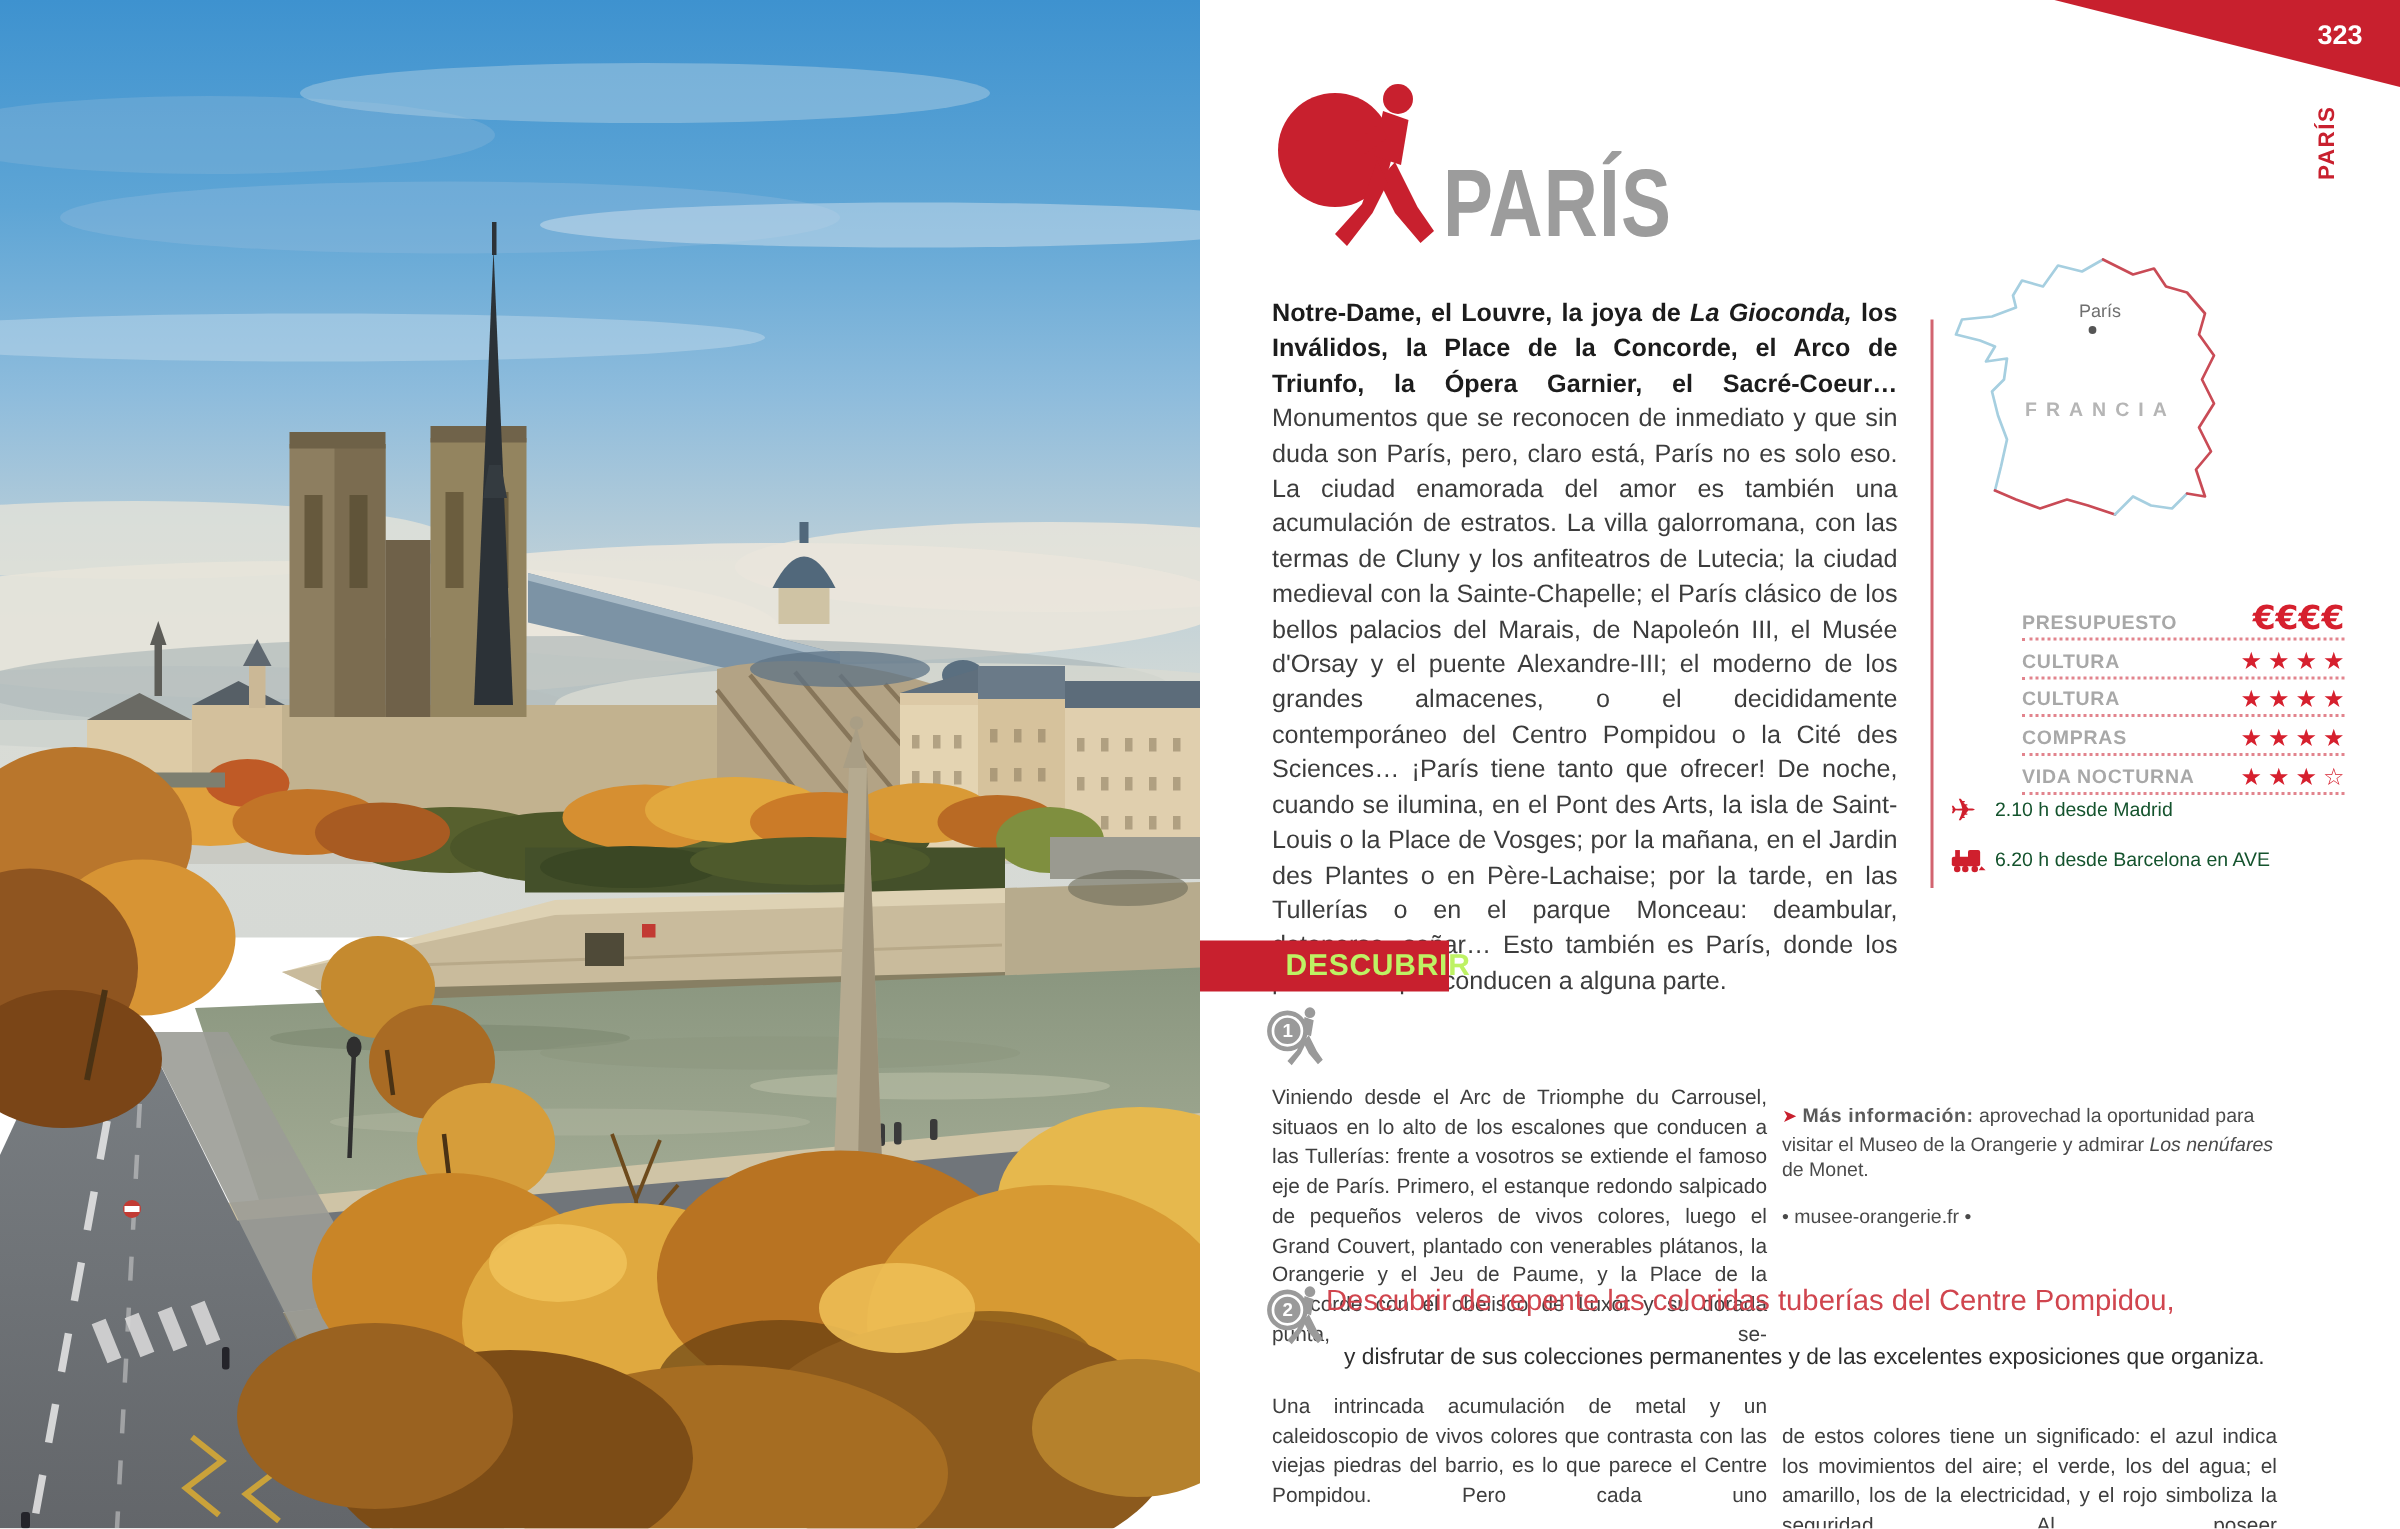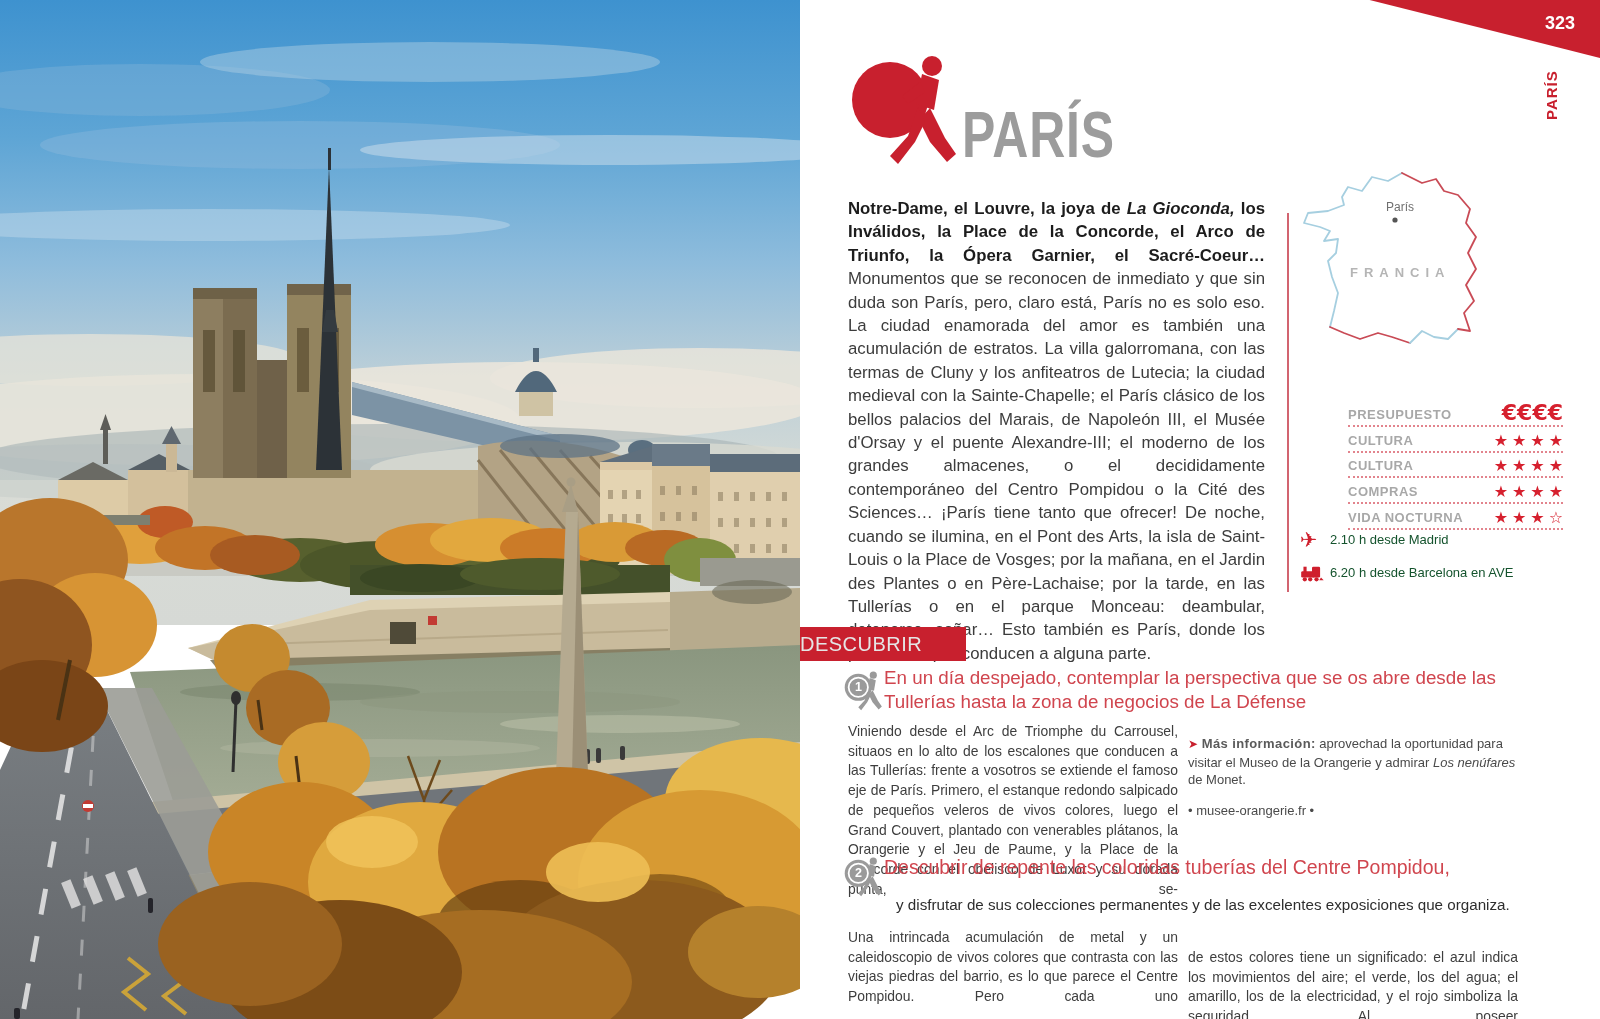--- a/index.html
+++ b/index.html
@@ -36,22 +36,22 @@
                 font-family:"DejaVu Sans",sans-serif;letter-spacing:0;}
   .rating-stars{position:absolute;right:-4px;bottom:1px;font-size:16px;color:#d6202e;
                 letter-spacing:4px;font-family:"DejaVu Sans",sans-serif;}
   .travel{position:absolute;left:1300px;top:523px;width:230px;}
   .travel-row{display:flex;align-items:center;height:33px;}
   .travel-ic{width:30px;flex:0 0 30px;color:#cf1f2d;font-size:21px;font-family:"DejaVu Sans",sans-serif;}
   .travel-ic svg{width:24px;height:18px;display:block;}
   .travel-tx{font-size:13px;color:#14532d;}
   
   .banner{position:absolute;left:800px;top:627px;width:166px;height:34px;background:#c8202e;
-          color:#e5e5e5;font-size:20px;font-weight:normal;letter-spacing:.5px;line-height:34px;
-          box-sizing:border-box;}
+          color:#bef264;font-size:20px;font-weight:bold;letter-spacing:.5px;line-height:34px;
+          padding-left:57px;box-sizing:border-box;}
   .item-badge{position:absolute;width:40px;height:46px;}
   .item-badge svg{width:40px;height:46px;display:block;}
   .badge-num{position:absolute;left:4px;top:10px;width:21px;text-align:center;
              color:#fff;font-size:12.5px;font-weight:bold;}
   .h-item{position:absolute;margin:0;color:#d0454e;font-weight:normal;}
   .h-item1{left:884px;top:666px;width:634px;font-size:18.8px;line-height:23.5px;}
   .h-item2{left:884px;top:855px;width:660px;font-size:19.5px;line-height:24px;white-space:nowrap;}
   .sub-item2{position:absolute;left:884px;top:883px;width:660px;margin:12px;
              font-size:15.2px;line-height:20px;color:#2e2e2e;}
   .col{position:absolute;width:330px;margin:0;font-size:13.9px;line-height:19.7px;
@@ -411,21 +411,20 @@
 
   <div class="banner">DESCUBRIR</div>
 
   <div class="item-badge" style="left:844px;top:670px;">
     <svg viewBox="0 0 112 128">
         <use href="#walker" fill="#9a9a9a"></use>
         <circle cx="40" cy="48" r="27" fill="none" stroke="#fff" stroke-width="5"></circle>
       </svg>
     <span class="badge-num">1</span>
   </div>
-  <h2 class="h-item h-item1">En un día despejado, contemplar la perspectiva que se os abre desde las Tullerías hasta la zona de negocios de La Défense</h2>
   <p class="col c1a force-just">Viniendo desde el Arc de Triomphe du Carrousel, situaos en lo alto de los escalones que conducen a las Tullerías: frente a vosotros se extiende el famoso eje de París. Primero, el estanque redondo salpicado de pequeños veleros de vivos colores, luego el Grand Couvert, plantado con venerables plátanos, la Orangerie y el Jeu de Paume, y la Place de la Concorde con el obelisco de Luxor y su dorada punta, se-</p>
   <div class="col c1b">
     <p class="more"><span class="arrow">➤</span> <b>Más información:</b><span> aprovechad la oportunidad para visitar el Museo de la Orangerie y admirar </span><em>Los nenúfares</em><span> de Monet.</span></p>
     <div class="site">• musee-orangerie.fr •</div>
   </div>
 
   <div class="item-badge" style="left:844px;top:856px;">
     <svg viewBox="0 0 112 128">
         <use href="#walker" fill="#9a9a9a"></use>
         <circle cx="40" cy="48" r="27" fill="none" stroke="#fff" stroke-width="5"></circle>

